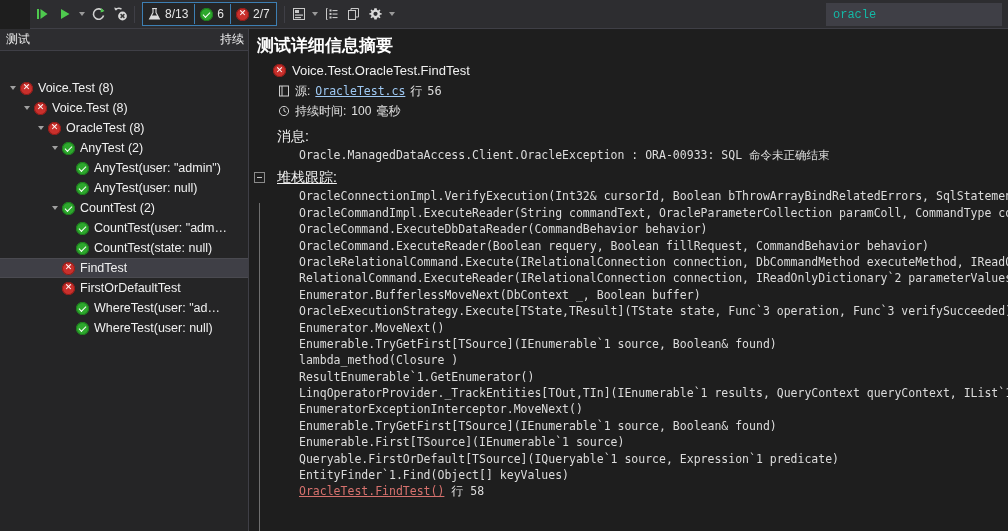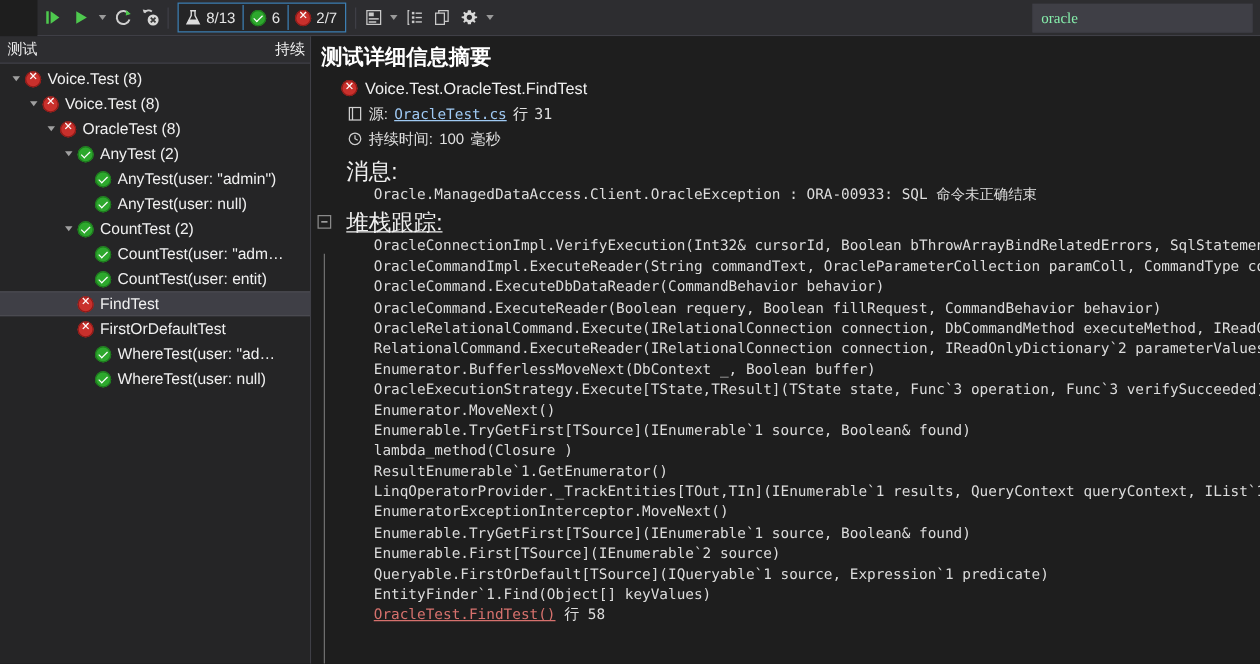--- a/index.html
+++ b/index.html
@@ -132,41 +132,42 @@
     background: #3f3f46;
     border: 1px solid #3f3f46;
     display: flex;
     align-items: center;
   }
   .search-wrap input {
     flex: 1;
     background: transparent;
     border: none;
     outline: none;
-    color: #86efac;
+    color: #14b8a6;
     font-size: 12px;
-    font-family: Liberation Serif, serif;
+    font-family: Liberation Mono, monospace;
     padding: 0 6px;
     height: 19px;
   }
   .search-wrap input::placeholder { color: #9a9a9a; }
 
   
   .split {
     flex: 1;
     display: flex;
     min-height: 0;
   }
   .left-pane {
     width: 248px;
     min-width: 248px;
     background: #252526;
     border-right: 1px solid #3f3f46;
     display: flex;
     flex-direction: column;
+    gap: 25px;
   }
   .col-header {
     height: 21px;
     min-height: 21px;
     background: #2d2d30;
     border-bottom: 1px solid #3f3f46;
     display: flex;
     align-items: center;
     font-size: 12px;
     color: #f0f0f0;
@@ -273,21 +274,21 @@
     font-size: 11.5px;
   }
   .mini-icon {
     width: 13px; height: 13px;
     display: inline-flex;
     align-items: center;
     justify-content: center;
     flex: 0 0 13px;
   }
   .section-label {
-    font-size: 18px;
+    font-size: 14px;
     color: #f0f0f0;
     padding-left: 28px;
     height: 20px;
     display: flex;
     align-items: center;
     text-align: center;
   }
   .mono {
     font-family: "DejaVu Sans Mono", monospace;
     font-size: 11.5px;
@@ -546,21 +547,21 @@
               <span class="icon-circle-green"></span>
             </span>
             <span class="tree-label">CountTest(user: "adm…</span>
           </div>
           <div class="tree-row">
             <span style="display: inline-block; width: 62px; flex: 0 0 auto;"></span>
             <span class="expander empty"></span>
             <span class="tree-icon">
               <span class="icon-circle-green"></span>
             </span>
-            <span class="tree-label">CountTest(user: entit)</span>
+            <span class="tree-label">CountTest(state: null)</span>
           </div>
           <div class="tree-row selected">
             <span style="display: inline-block; width: 48px; flex: 0 0 auto;"></span>
             <span class="expander empty"></span>
             <span class="tree-icon">
               <span class="icon-circle-red">
                 <span class="x">✕</span>
               </span>
             </span>
             <span class="tree-label">FindTest</span>
@@ -607,21 +608,21 @@
       <div class="detail-sub-row">
         <span class="mini-icon">
           <svg width="12" height="12" viewBox="0 0 12 12">
             <rect x="1.5" y="1" width="9" height="10" fill="none" stroke="#cfcfcf" stroke-width="1"></rect>
             <line x1="4" y1="1" x2="4" y2="11" stroke="#cfcfcf" stroke-width="1"></line>
           </svg>
         </span>
         <span>源:</span>
         <span class="link">OracleTest.cs</span>
         <span>行</span>
-        <span class="lineno">31</span>
+        <span class="lineno">56</span>
       </div>
 
       <div class="detail-sub-row">
         <span class="mini-icon">
           <svg width="12" height="12" viewBox="0 0 12 12">
             <circle cx="6" cy="6" r="4.6" fill="none" stroke="#cfcfcf" stroke-width="1"></circle>
             <path d="M6 3.2 L6 6 L8.2 7.2" fill="none" stroke="#cfcfcf" stroke-width="1"></path>
           </svg>
         </span>
         <span>持续时间:</span>
@@ -651,21 +652,21 @@
           <div class="mono">RelationalCommand.ExecuteReader(IRelationalConnection connection, IReadOnlyDictionary`2 parameterValues)</div>
           <div class="mono">Enumerator.BufferlessMoveNext(DbContext _, Boolean buffer)</div>
           <div class="mono">OracleExecutionStrategy.Execute[TState,TResult](TState state, Func`3 operation, Func`3 verifySucceeded)</div>
           <div class="mono">Enumerator.MoveNext()</div>
           <div class="mono">Enumerable.TryGetFirst[TSource](IEnumerable`1 source, Boolean&amp; found)</div>
           <div class="mono">lambda_method(Closure )</div>
           <div class="mono">ResultEnumerable`1.GetEnumerator()</div>
           <div class="mono">LinqOperatorProvider._TrackEntities[TOut,TIn](IEnumerable`1 results, QueryContext queryContext, IList`1 entit</div>
           <div class="mono">EnumeratorExceptionInterceptor.MoveNext()</div>
           <div class="mono">Enumerable.TryGetFirst[TSource](IEnumerable`1 source, Boolean&amp; found)</div>
-          <div class="mono">Enumerable.First[TSource](IEnumerable`2 source)</div>
+          <div class="mono">Enumerable.First[TSource](IEnumerable`1 source)</div>
           <div class="mono">Queryable.FirstOrDefault[TSource](IQueryable`1 source, Expression`1 predicate)</div>
           <div class="mono">EntityFinder`1.Find(Object[] keyValues)</div>
         </div>
       <div class="stack-lines mono">
         <span class="err-link">OracleTest.FindTest()</span>
         <span class="cn" style="font-size:12px">行</span>
         <span class="lineno">58</span>
       </div>
     </div>
   </div>

